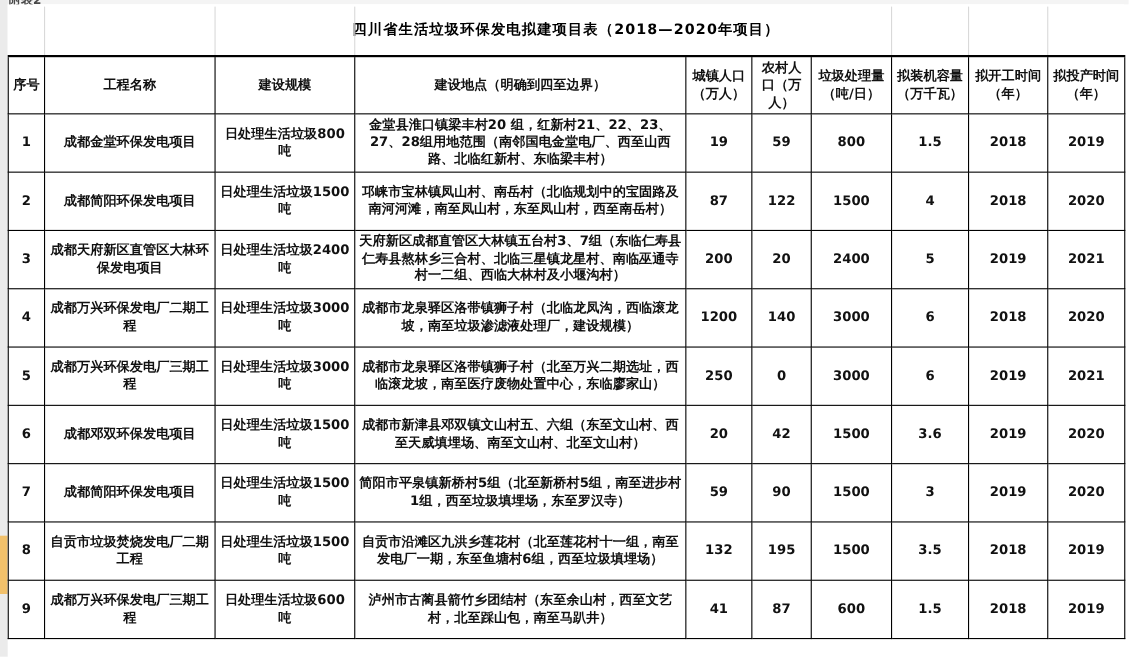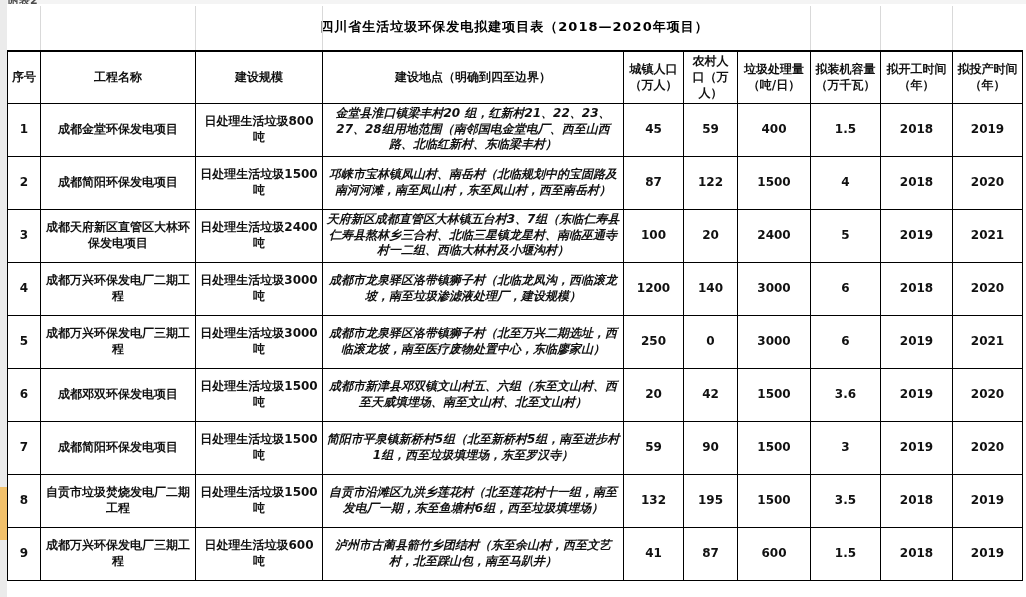--- a/index.html
+++ b/index.html
@@ -20,21 +20,21 @@
   .gl1{left:33px;} .gl2{left:188px;} .gl3{left:315px;} .gl4{left:803px;} .gl5{left:873px;} .gl6{left:945px;}
   table.projects{border-collapse:collapse;table-layout:fixed;width:1015px;background:#fff;}
   table.projects th,table.projects td{
     border:1px solid #000;text-align:center;vertical-align:middle;
     font-weight:bold;color:#111;padding:1px 3px;overflow:hidden;
   }
   table.projects thead tr{height:51px;border-top:2px solid #000;}
   table.projects th{font-size:12px;line-height:1.35;}
   table.projects tbody tr{height:53px;}
   table.projects td{font-size:12px;line-height:1.3;}
-  td[data-name="cell-location"]{font-size:12px;line-height:1.28;font-style:italic;}
+  td[data-name="cell-location"]{font-size:12px;line-height:1.28;}
   col.c-no{width:33px;} col.c-name{width:155px;} col.c-scale{width:127px;}
   col.c-loc{width:301px;} col.c-urban{width:60px;} col.c-rural{width:54px;}
   col.c-waste{width:73px;} col.c-install{width:70px;} col.c-start{width:72px;} col.c-prod{width:70px;}
 </style>
 </head>
 <body>
 
 <div class="top-strip" data-name="page-top-margin"></div>
 <div class="margin-strip" data-name="page-left-margin"></div>
 <div class="highlight-strip" data-name="row8-highlight-strip"></div>
@@ -77,23 +77,23 @@
         <th data-name="col-header-start-year">拟开工时间（年）</th>
         <th data-name="col-header-production-year">拟投产时间（年）</th>
       </tr>
     </thead>
     <tbody data-name="table-body">
         <tr data-name="table-row">
           <td data-name="cell-no">1</td>
           <td data-name="cell-name">成都金堂环保发电项目</td>
           <td data-name="cell-scale">日处理生活垃圾800吨</td>
           <td data-name="cell-location">金堂县淮口镇梁丰村20 组，红新村21、22、23、27、28组用地范围（南邻国电金堂电厂、西至山西路、北临红新村、东临梁丰村）</td>
-          <td data-name="cell-urban-population">45</td>
+          <td data-name="cell-urban-population">19</td>
           <td data-name="cell-rural-population">59</td>
-          <td data-name="cell-waste-capacity">400</td>
+          <td data-name="cell-waste-capacity">800</td>
           <td data-name="cell-installed-capacity">1.5</td>
           <td data-name="cell-start-year">2018</td>
           <td data-name="cell-production-year">2019</td>
         </tr>
         <tr data-name="table-row">
           <td data-name="cell-no">2</td>
           <td data-name="cell-name">成都简阳环保发电项目</td>
           <td data-name="cell-scale">日处理生活垃圾1500吨</td>
           <td data-name="cell-location">邛崃市宝林镇凤山村、南岳村（北临规划中的宝固路及南河河滩，南至凤山村，东至凤山村，西至南岳村）</td>
           <td data-name="cell-urban-population">87</td>
@@ -101,21 +101,21 @@
           <td data-name="cell-waste-capacity">1500</td>
           <td data-name="cell-installed-capacity">4</td>
           <td data-name="cell-start-year">2018</td>
           <td data-name="cell-production-year">2020</td>
         </tr>
         <tr data-name="table-row">
           <td data-name="cell-no">3</td>
           <td data-name="cell-name">成都天府新区直管区大林环保发电项目</td>
           <td data-name="cell-scale">日处理生活垃圾2400吨</td>
           <td data-name="cell-location">天府新区成都直管区大林镇五台村3、7组（东临仁寿县仁寿县熬林乡三合村、北临三星镇龙星村、南临巫通寺村一二组、西临大林村及小堰沟村）</td>
-          <td data-name="cell-urban-population">100</td>
+          <td data-name="cell-urban-population">200</td>
           <td data-name="cell-rural-population">20</td>
           <td data-name="cell-waste-capacity">2400</td>
           <td data-name="cell-installed-capacity">5</td>
           <td data-name="cell-start-year">2019</td>
           <td data-name="cell-production-year">2021</td>
         </tr>
         <tr data-name="table-row">
           <td data-name="cell-no">4</td>
           <td data-name="cell-name">成都万兴环保发电厂二期工程</td>
           <td data-name="cell-scale">日处理生活垃圾3000吨</td>

